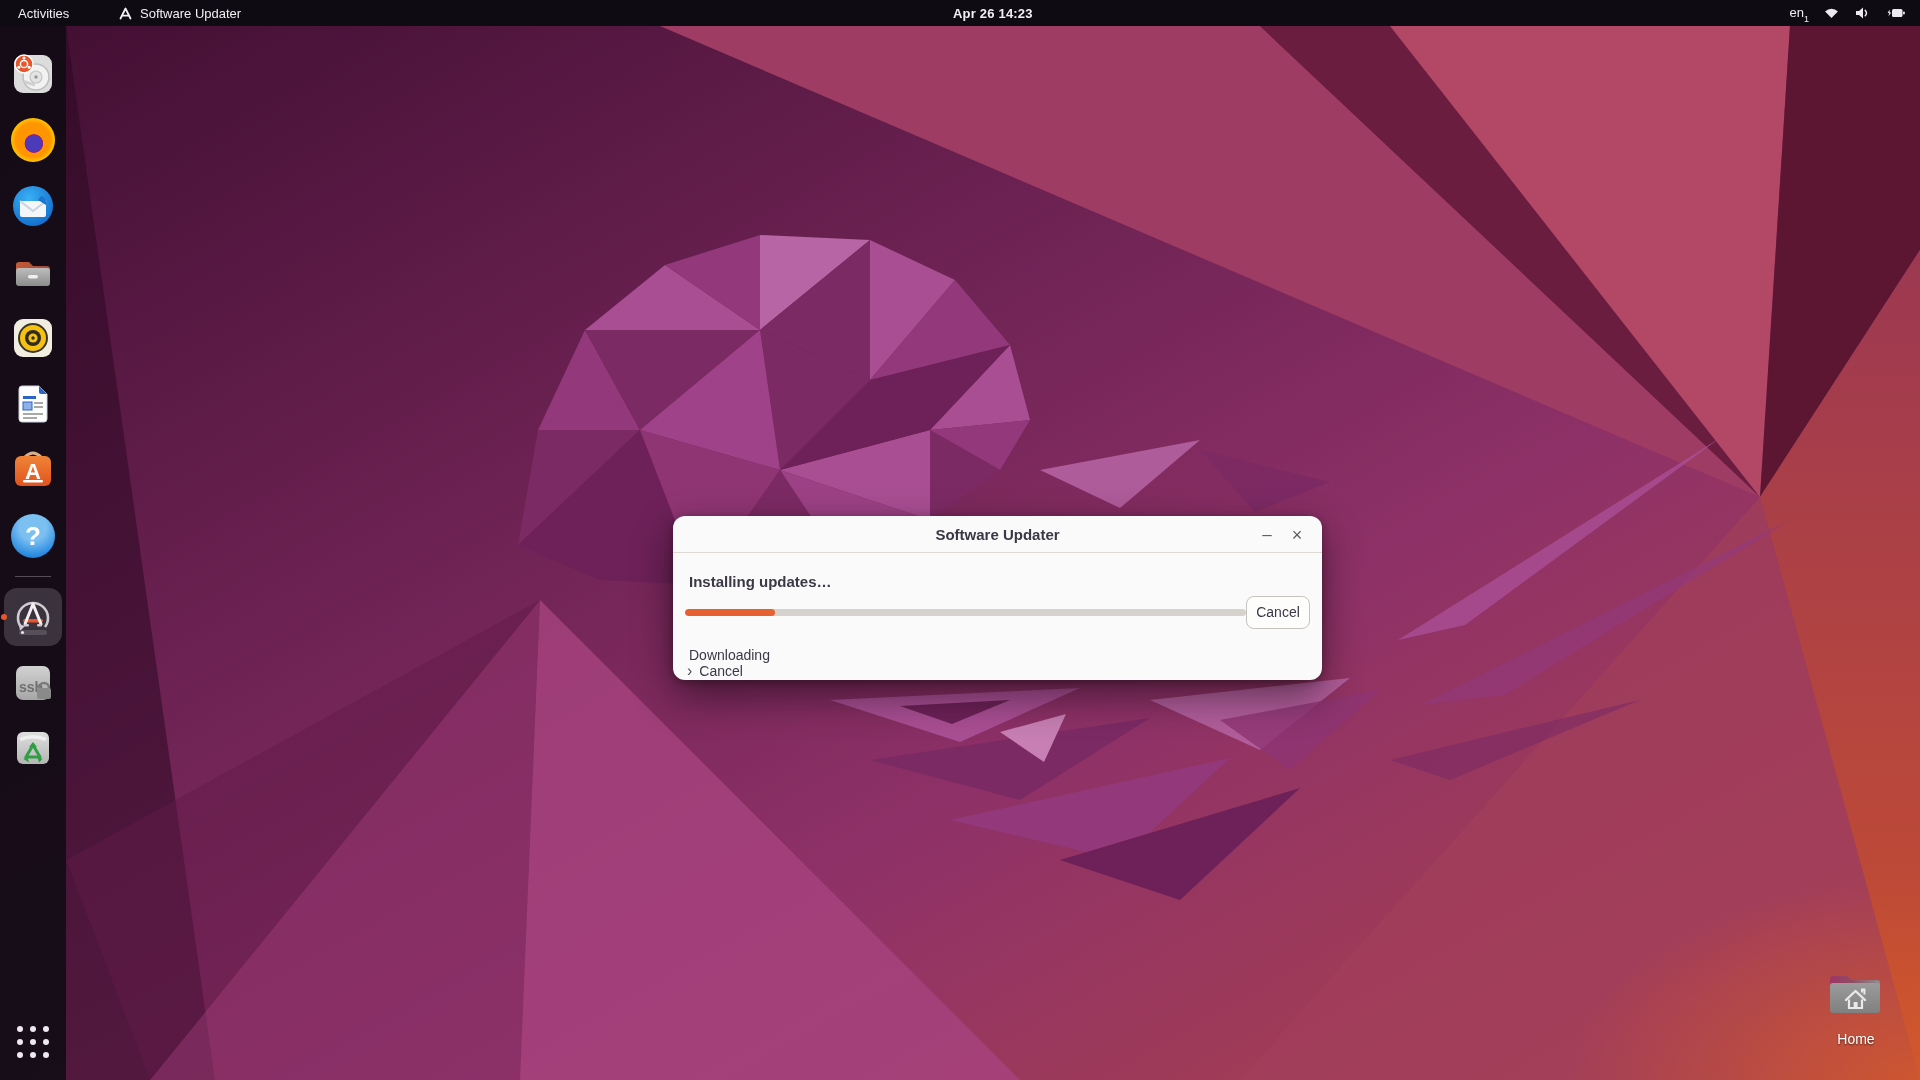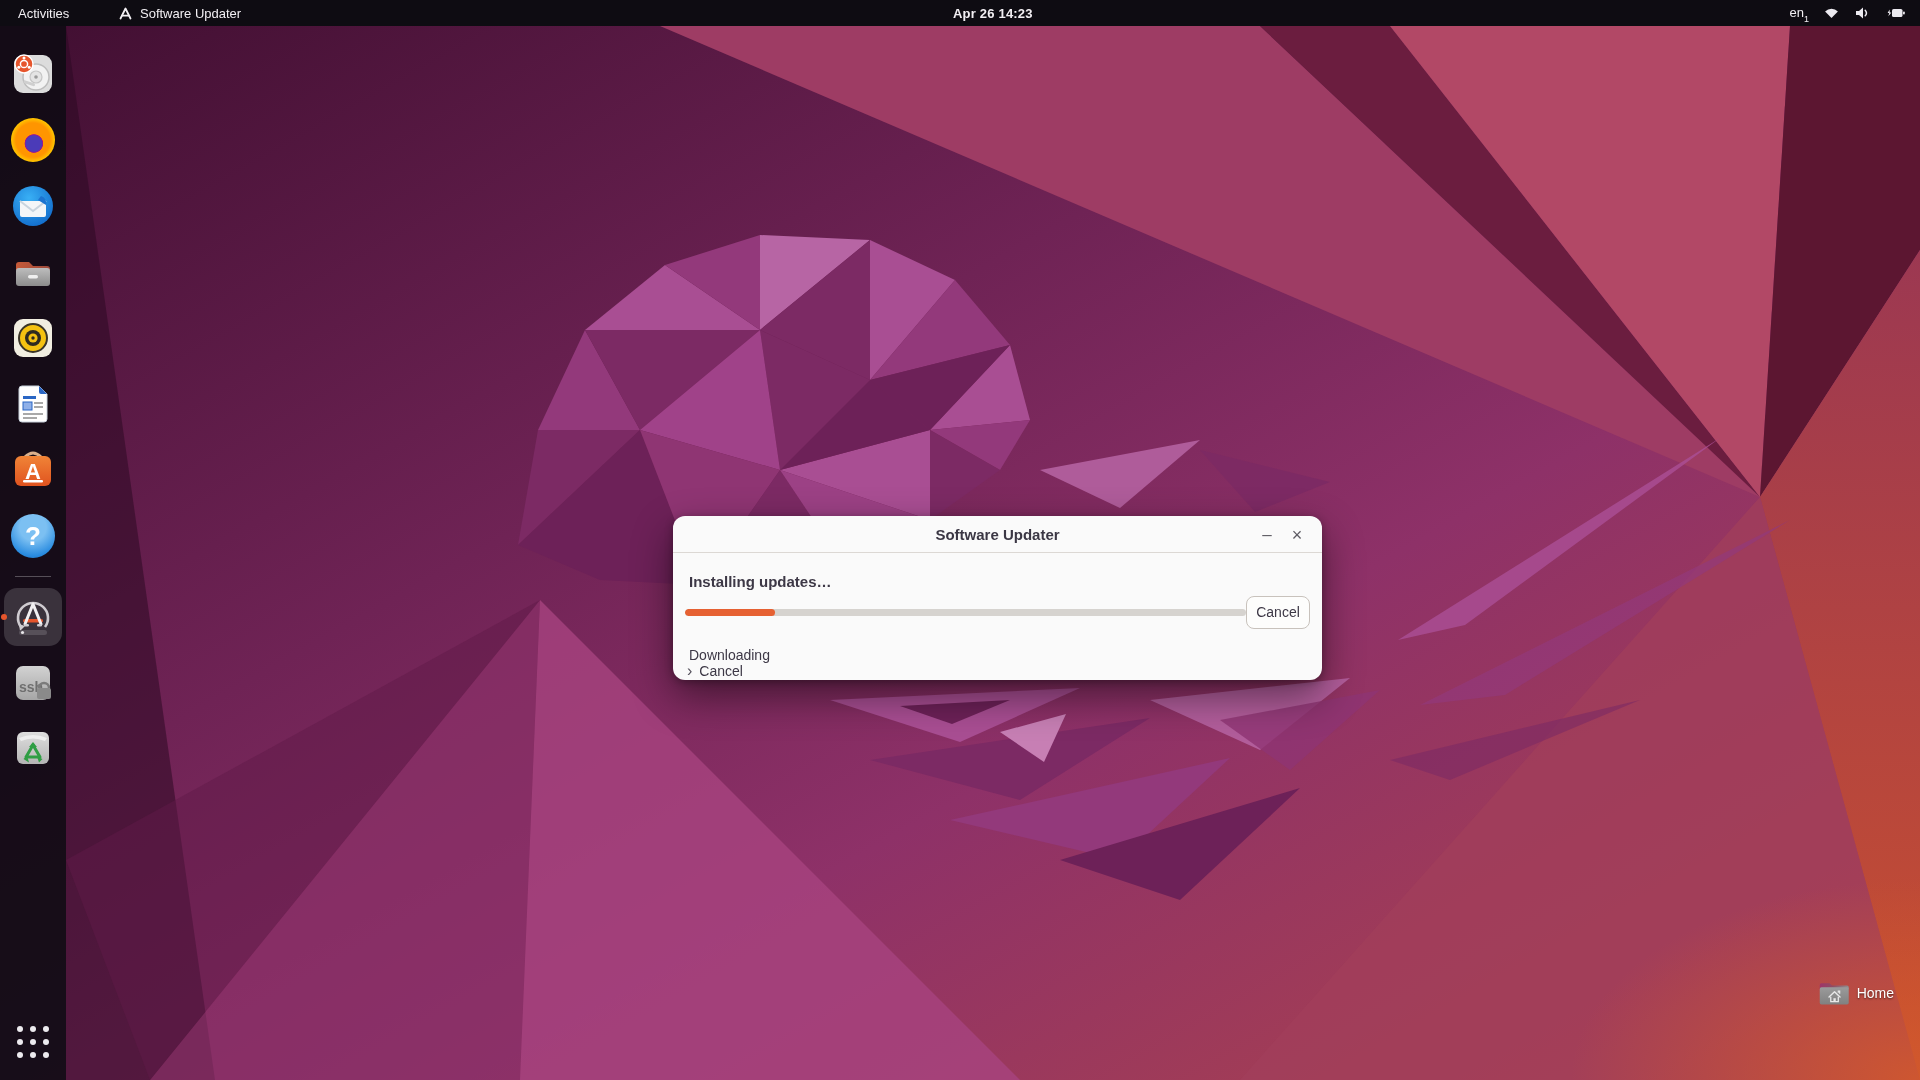--- a/index.html
+++ b/index.html
@@ -80,21 +80,21 @@
   .prog-fill { height:100%; border-radius:4px; background:#e66132; }
   .btn-cancel {
     width:64px; height:33px; border:1px solid #c8c2bc; border-radius:8px;
     background:#fdfdfc; font-size:14px; color:#3d3846; font-family:inherit;
   }
   .dlg-stage { position:absolute; left:16px; top:86px; font-size:14px;margin-top:8px; }
   .dlg-details { position:absolute; left:14px; top:110px; display:flex; align-items:center; gap:7px; font-size:14px; }
   .chev { font-size:16px; color:#55515c; line-height:1; }
   
   .home-icon { position:absolute; left:1818px; top:970px; width:76px; z-index:10;
-    display:flex; flex-direction:row; align-items:center; gap:5px; }
+    display:flex; flex-direction:column; align-items:center; gap:15px; }
   .home-label { color:#fff; font-size:14px; text-shadow:0 1px 2px rgba(0,0,0,.6); }
   svg text { font-family:"Liberation Sans", sans-serif; }
 </style>
 </head>
 <body>
 
 <div class="screen">
 
   <svg class="wallpaper" width="1920" height="1080" viewBox="0 0 1920 1080" preserveAspectRatio="none">
     <defs>

